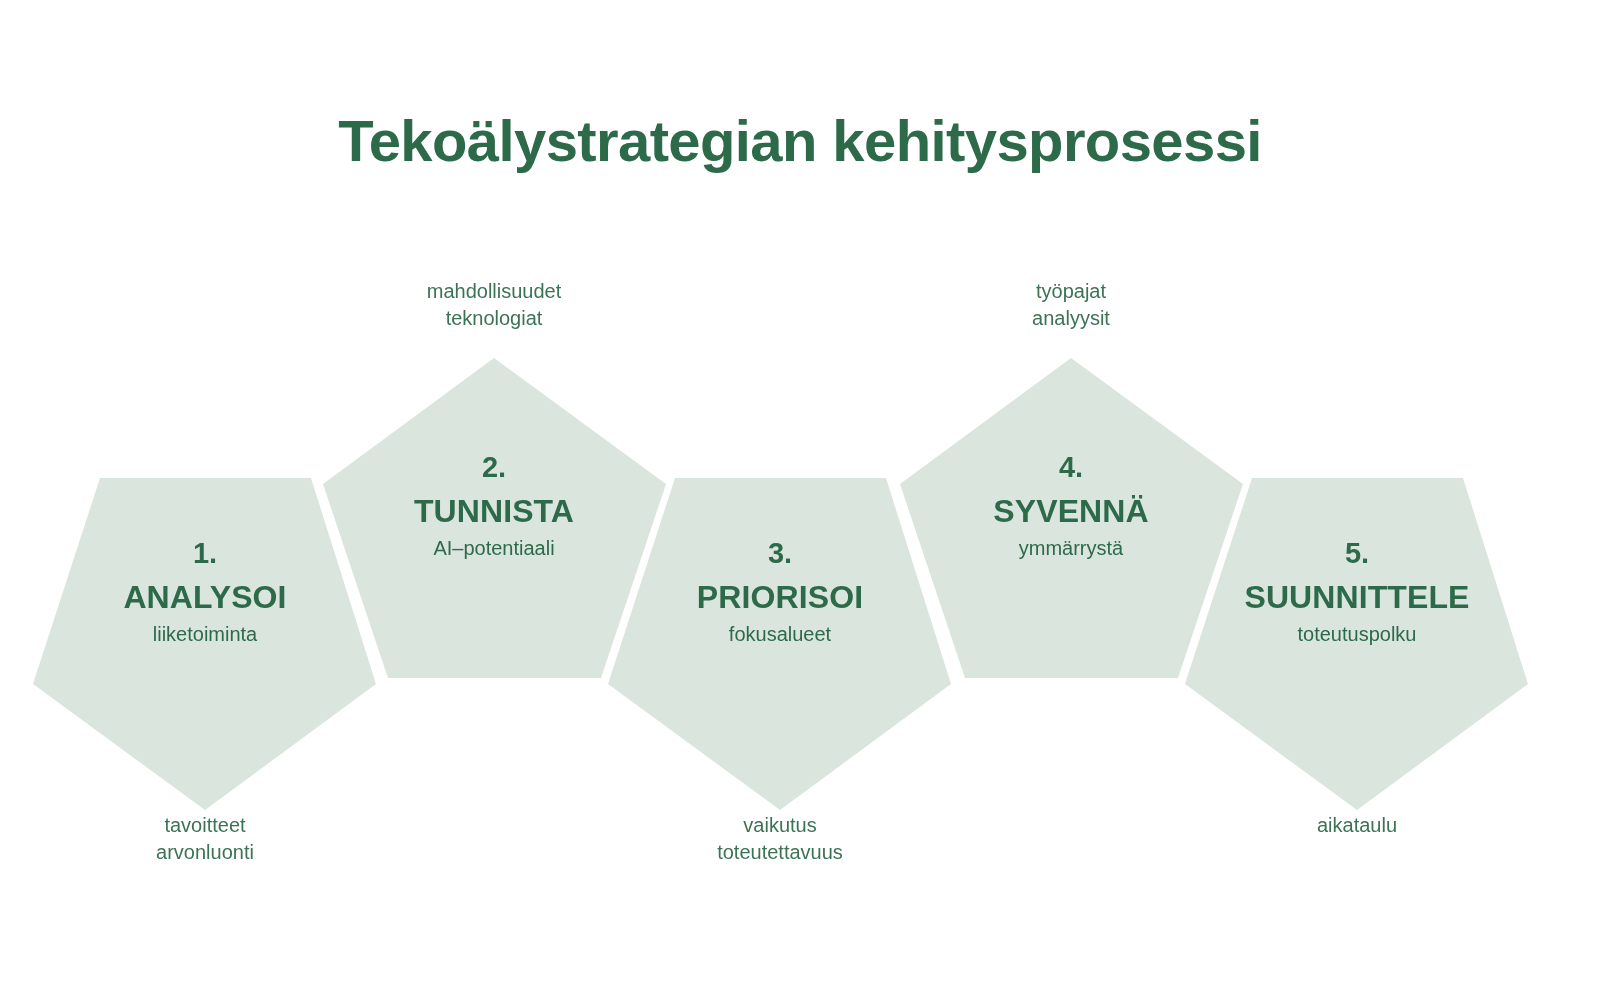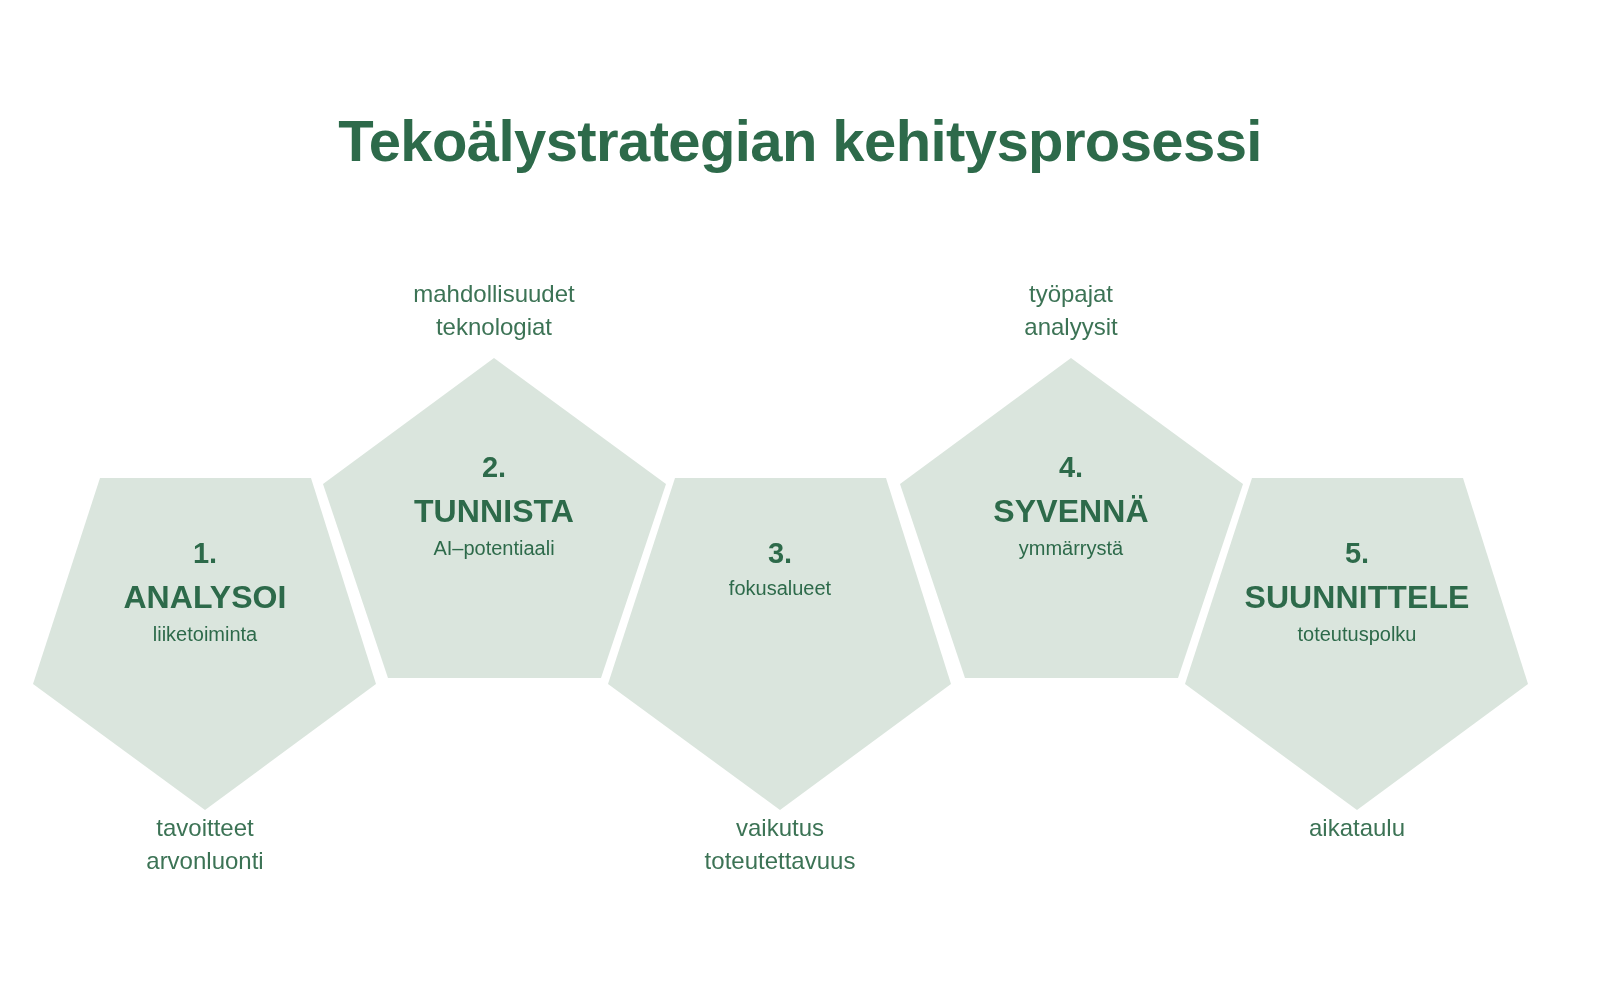--- a/index.html
+++ b/index.html
@@ -65,21 +65,21 @@
   .step-sub {
     font-size: 20px;
     font-weight: normal;
     line-height: 1.42;
   }
 
   .annot {
     position: absolute;
     text-align: center;
     color: #3c7355;
-    font-size: 24px;
+    font-size: 20px;
     line-height: 1.36;
     pointer-events: auto;
   }
   .annot div { white-space: nowrap; }
 </style>
 </head>
 <body>
 
 <div id="page-title">Tekoälystrategian kehitysprosessi</div>
 
@@ -109,20 +109,21 @@
   <div class="annot" style="left:344px; top:278px; width:300px;">
     <div>mahdollisuudet</div>
     <div>teknologiat</div>
   </div>
 
   <svg class="poly-layer" viewBox="0 0 1600 1000" xmlns="http://www.w3.org/2000/svg">
     <polygon points="675,478 886,478 951,684 780,810 608,684" fill="#dae5dd"></polygon>
   </svg>
   <div class="step-text" style="left:630px; top:532px; width:300px;">
     <div class="step-num">3.</div>
+    <div class="step-verb">PRIORISOI</div>
     <div class="step-sub">fokusalueet</div>
   </div>
   <div class="annot" style="left:630px; top:812px; width:300px;">
     <div>vaikutus</div>
     <div>toteutettavuus</div>
   </div>
 
   <svg class="poly-layer" viewBox="0 0 1600 1000" xmlns="http://www.w3.org/2000/svg">
     <polygon points="1071,358 1243,484 1178,678 965,678 900,484" fill="#dae5dd"></polygon>
   </svg>

